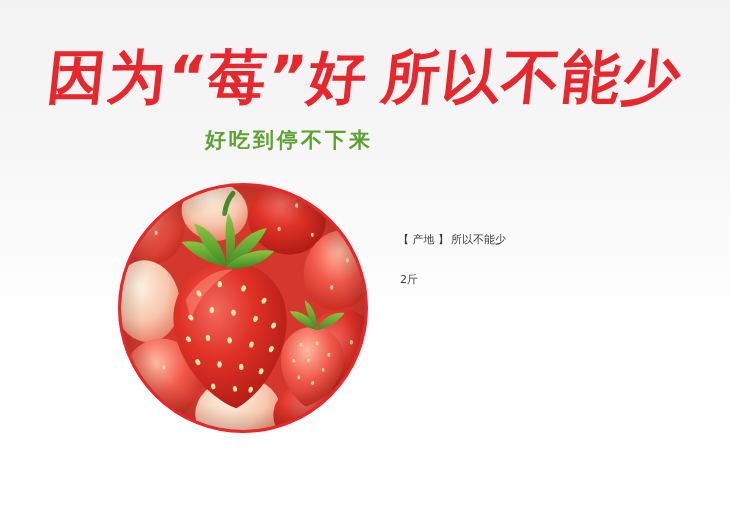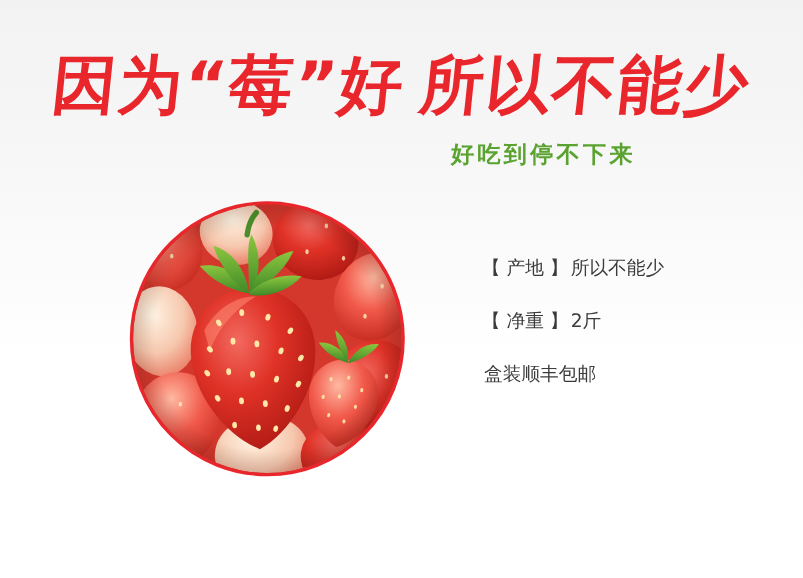--- a/index.html
+++ b/index.html
@@ -35,21 +35,21 @@
     line-height: 1;
     transform: skewX(-6deg);
   }
   .headline .part-a { display: inline-block; }
   .headline .part-b { display: inline-block; margin-left: 14px; }
   .subline {
     position: absolute;
     top: 126px;
     left: 0;
     width: 578px;
-    text-align: right;
+    text-align: center;
     font-family: "DejaVu Sans", sans-serif;
     font-size: 21px;
     font-weight: bold;
     letter-spacing: 3px;
     color: #5aa331;
   }
   
   .photo-wrap {
     position: absolute;
     left: 118px;
@@ -74,25 +74,24 @@
   .specs {
     position: absolute;
     left: 398px;
     top: 232px;
     width: 310px;
   }
   .spec-row {
     display: flex;
     align-items: flex-end;
     font-family: "DejaVu Sans", sans-serif;
-    font-size: 17px;
+    font-size: 11px;
     color: #3b3b3b;
     margin-bottom: 25px;
     white-space: nowrap;
-    margin-left: 40px;
   }
   .spec-label {
     letter-spacing: 0px;
   }
   .spec-value {
     margin-left: 2px;
   }
 </style>
 </head>
 <body>
@@ -223,21 +222,19 @@
       </svg>
     </div>
   </div>
 
   <div class="specs">
     <div class="spec-row">
       <span class="spec-label">【 产地 】</span>
       <span class="spec-value">所以不能少</span>
     </div>
     <div class="spec-row">
-      <span class="spec-label">【 净重 】</span>
       <span class="spec-value">2斤</span>
     </div>
     <div class="spec-row">
-      <span class="spec-value">盒装顺丰包邮</span>
     </div>
   </div>
 
 </div>
 
 </body></html>

